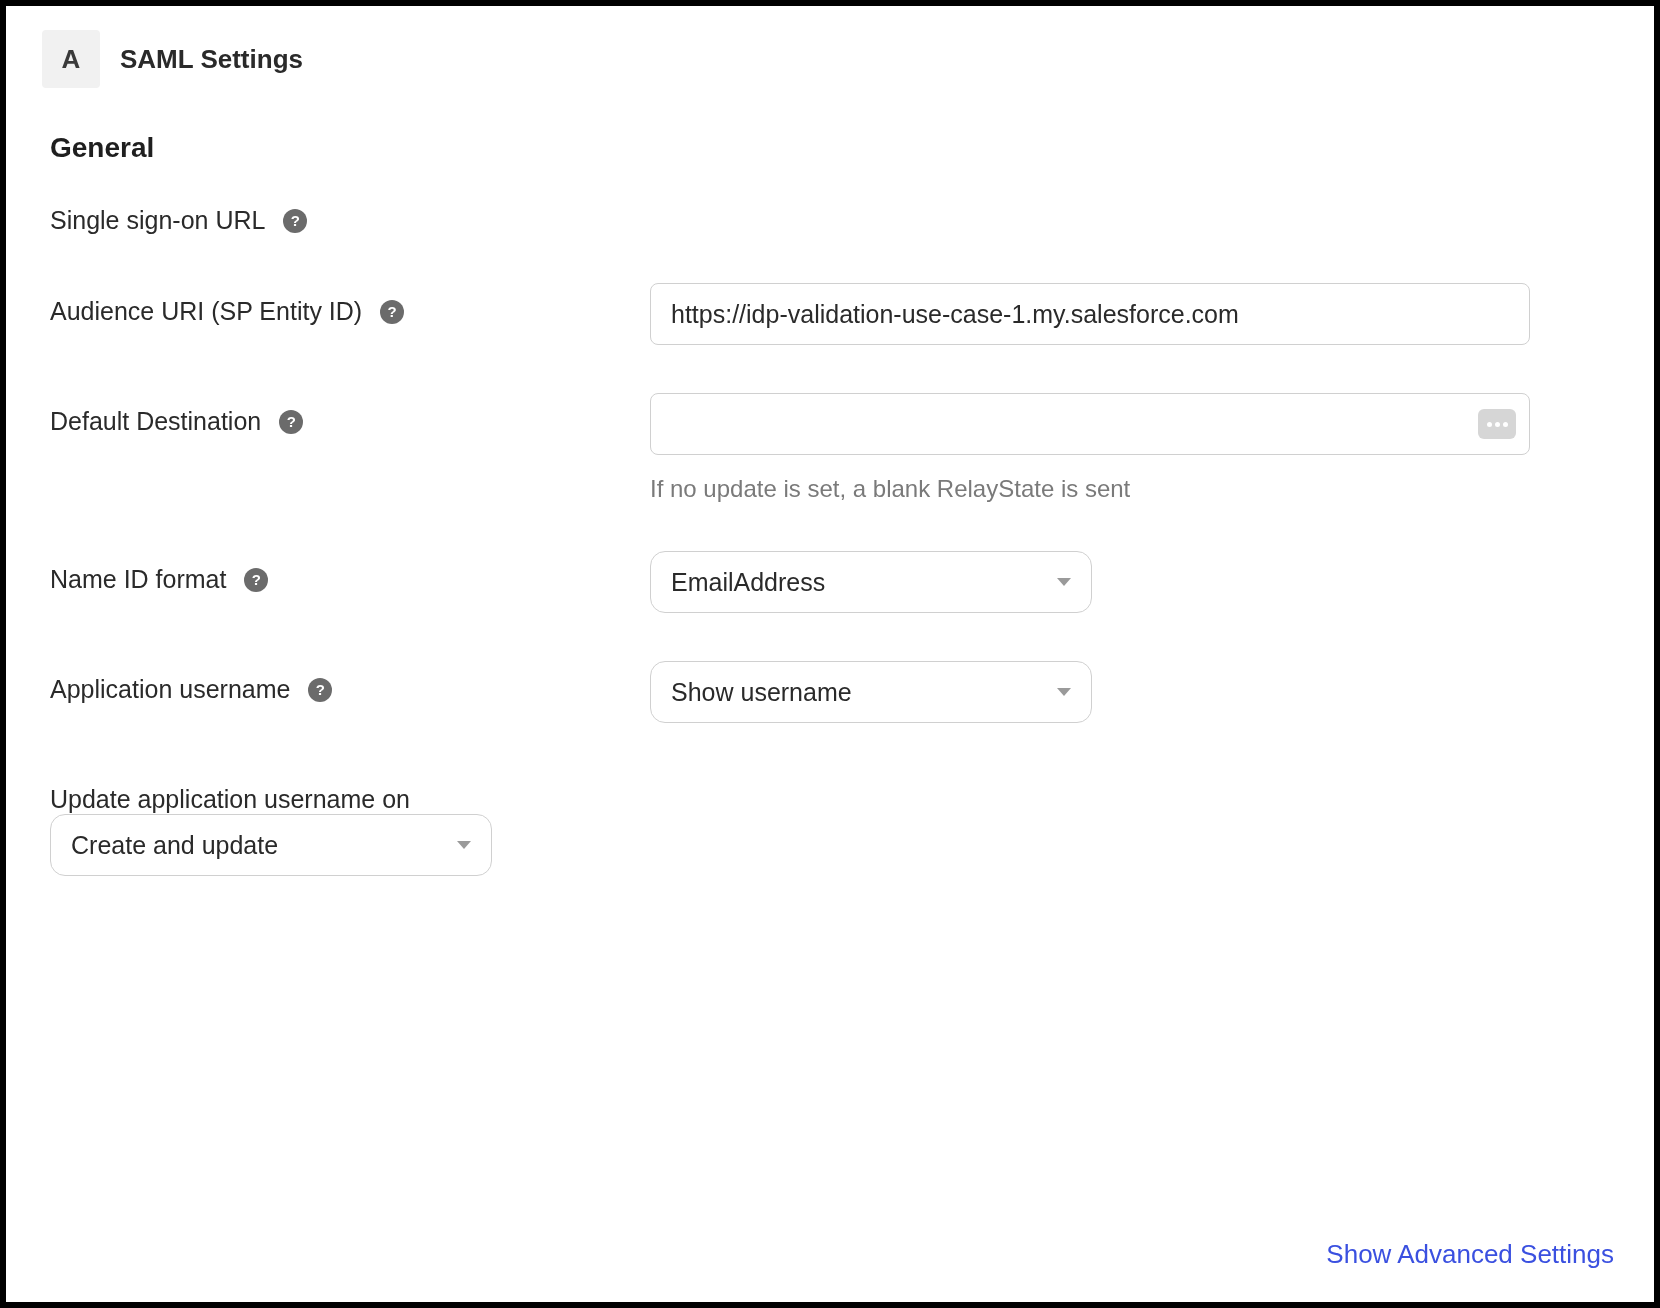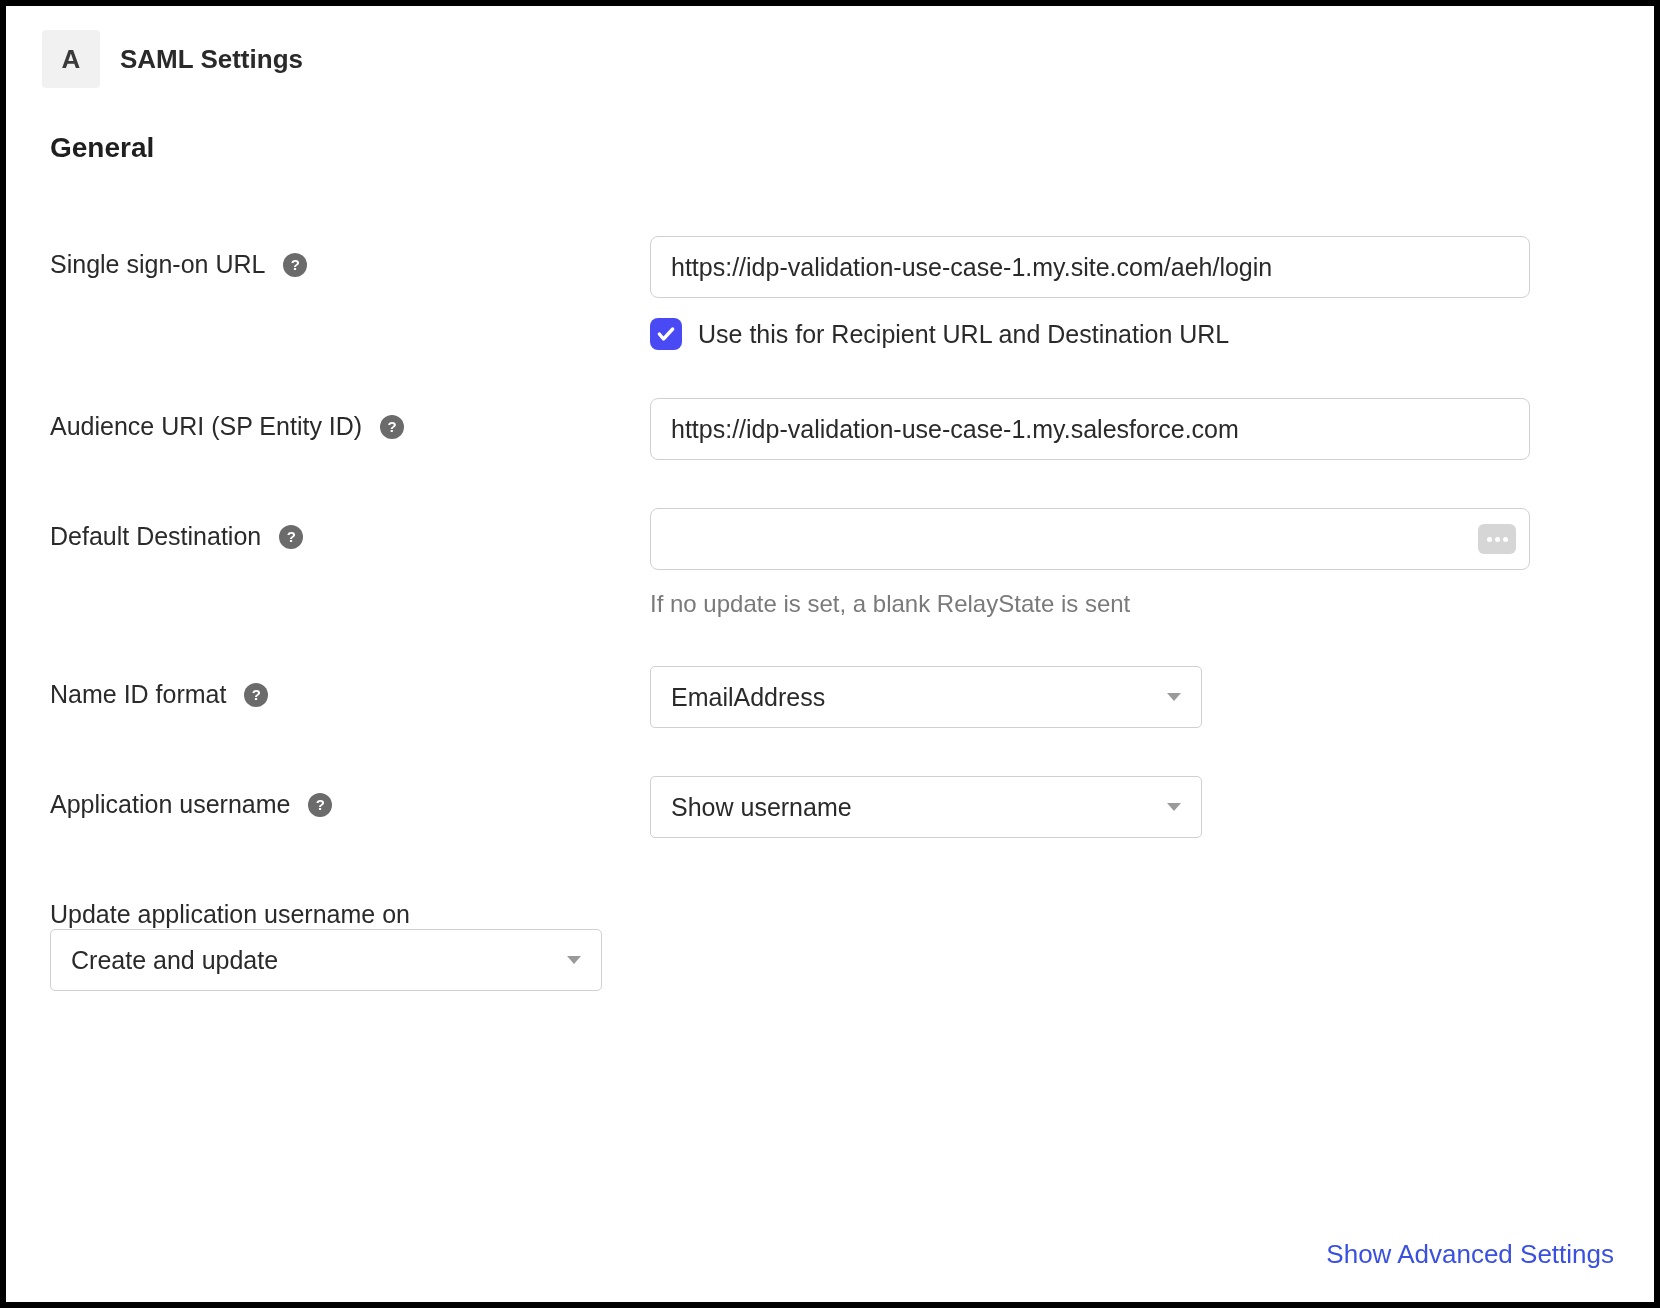--- a/index.html
+++ b/index.html
@@ -36,21 +36,21 @@
     .page-title {
       font-size: 26px;
       font-weight: 600;
       color: #2a2a2a;
     }
     .section-heading {
       font-size: 28px;
       font-weight: 700;
       color: #1f1f1f;
       margin-left: 8px;
-      margin-bottom: 72px;
+      margin-bottom: 28px;
     }
     .form-rows {
       margin-left: 8px;
     }
     .form-row {
       display: flex;
       align-items: flex-start;
       margin-bottom: 48px;
     }
     .label-col {
@@ -134,25 +134,25 @@
       width: 5px; height: 5px; background: #fff; border-radius: 50%; margin: 0 1.5px;
     }
     .helper-text {
       font-size: 24px;
       color: #7a7a7a;
       margin-top: 6px;
     }
     .select-box {
       height: 62px;
       border: 1px solid #d0d0d0;
-      border-radius: 5px;
+      border-radius: 15px;
       padding: 0 56px 0 20px;
       font-size: 25px;
       color: #2a2a2a;
-      width: 552px;
+      width: 442px;
       background: #fff;
       position: relative;
       display: flex;
       align-items: center;
     }
     .select-caret {
       position: absolute;
       right: 20px;
       top: 50%;
       transform: translateY(-50%);
@@ -182,31 +182,20 @@
 
   <div class="section-heading">General</div>
 
   <div class="form-rows">
 
     <div class="form-row">
       <div class="label-col">
         <span class="label-text">Single sign-on URL</span>
         <span class="help-icon">?</span>
       </div>
-      <div class="input-col">
-        <input type="text" class="text-input input-wide" value="https://idp-validation-use-case-1.my.site.com/aeh/login" style="">
-        <div class="checkbox-row">
-          <span class="checkbox-box">
-            <svg viewBox="0 0 24 24" fill="none" stroke="#fff" stroke-width="4" stroke-linecap="round" stroke-linejoin="round">
-                <polyline points="4 12 9 18 20 6"></polyline>
-              </svg>
-          </span>
-          <span class="checkbox-label">Use this for Recipient URL and Destination URL</span>
-        </div>
-      </div>
     </div>
 
     <div class="form-row">
       <div class="label-col">
         <span class="label-text">Audience URI (SP Entity ID)</span>
         <span class="help-icon">?</span>
       </div>
       <div class="input-col">
         <input type="text" class="text-input input-wide" value="https://idp-validation-use-case-1.my.salesforce.com" style="">
       </div>

